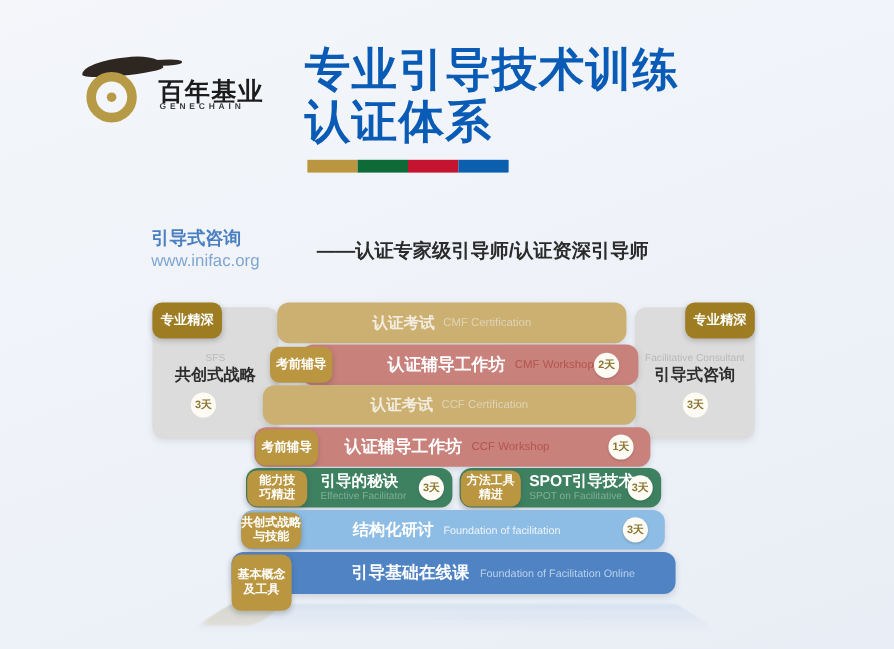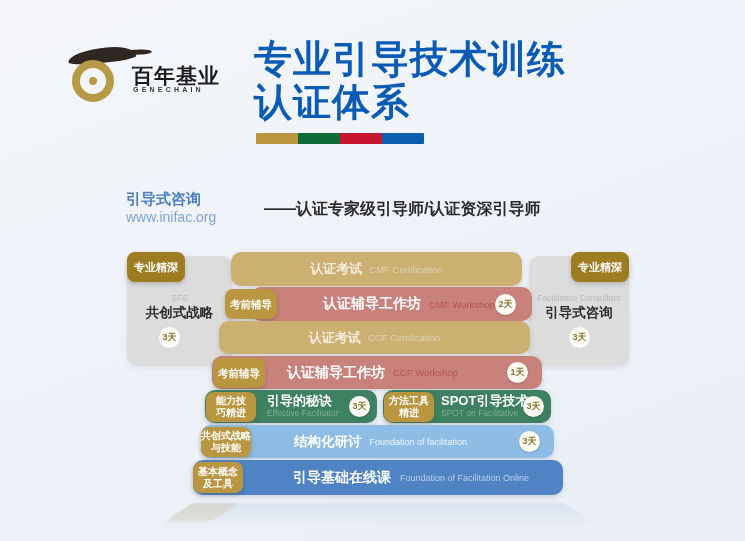--- a/index.html
+++ b/index.html
@@ -194,19 +194,19 @@
     <div class="pill tag2" style="left:201px;top:427px;width:50px;height:30px;flex-direction:column;">
         <span style="line-height:12px">共创式战略</span>
         <span style="line-height:12px">与技能</span>
       </div>
     <div class="daybadge" style="left:519px;top:431px;">3天</div>
 
     <div class="bar dblue" style="left: 193px; top: 460px; width: 370px; height: 35px; background: rgb(79, 131, 196);">
       <span class="cn" style="font-size:14px;color:#ffffff;margin-left:100px;">引导基础在线课</span>
       <span class="en" style="font-size:9px;color:#b9d0ea;margin-left:9px;text-align:center;">Foundation of Facilitation Online</span>
     </div>
-    <div class="pill tag2" style="left:193px;top:462px;width:50px;height:31px;flex-direction:column;">
+    <div class="pill tag2" style="left:193px;top:462px;width:50px;height:47px;flex-direction:column;">
         <span style="line-height:12px">基本概念</span>
         <span style="line-height:12px">及工具</span>
       </div>
 
   </div>
 </div>
 
 </body></html>

